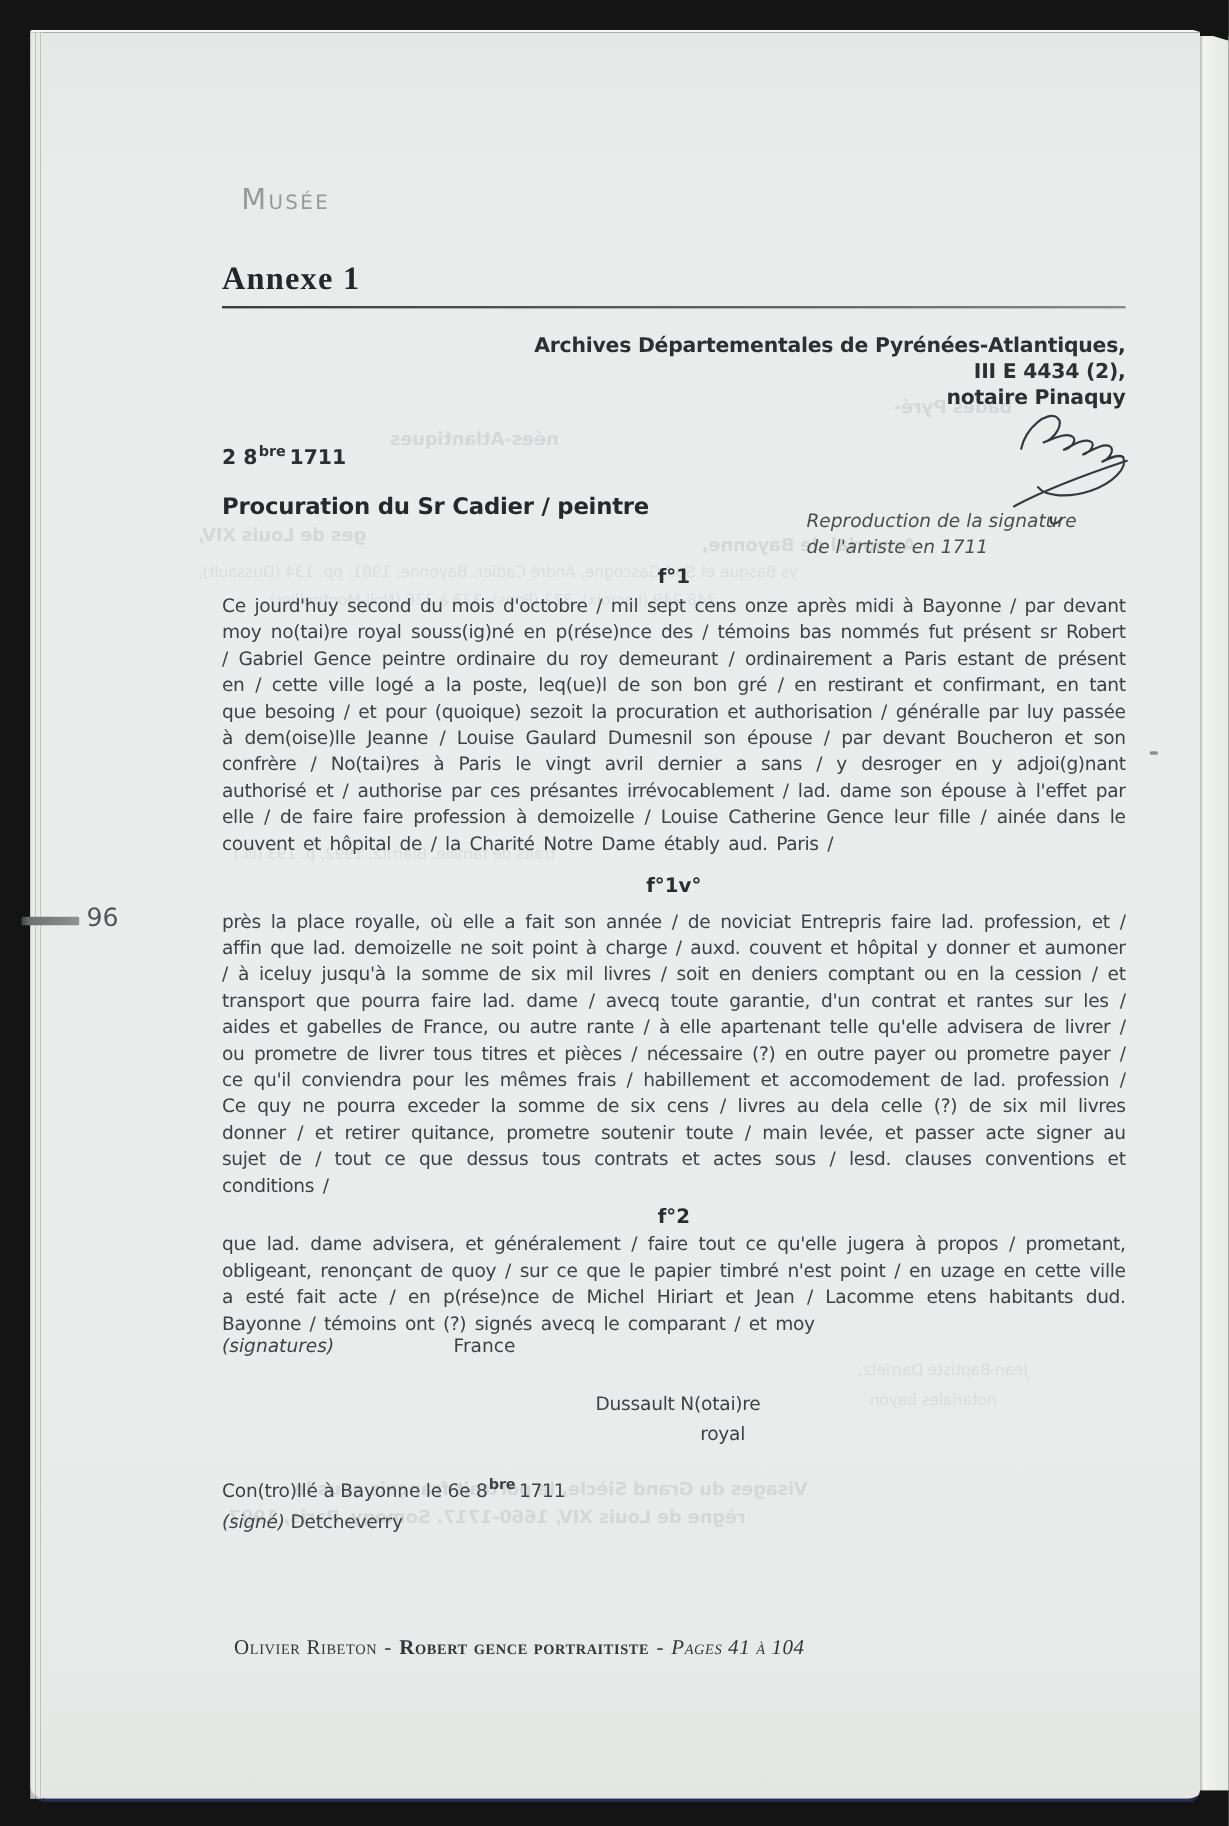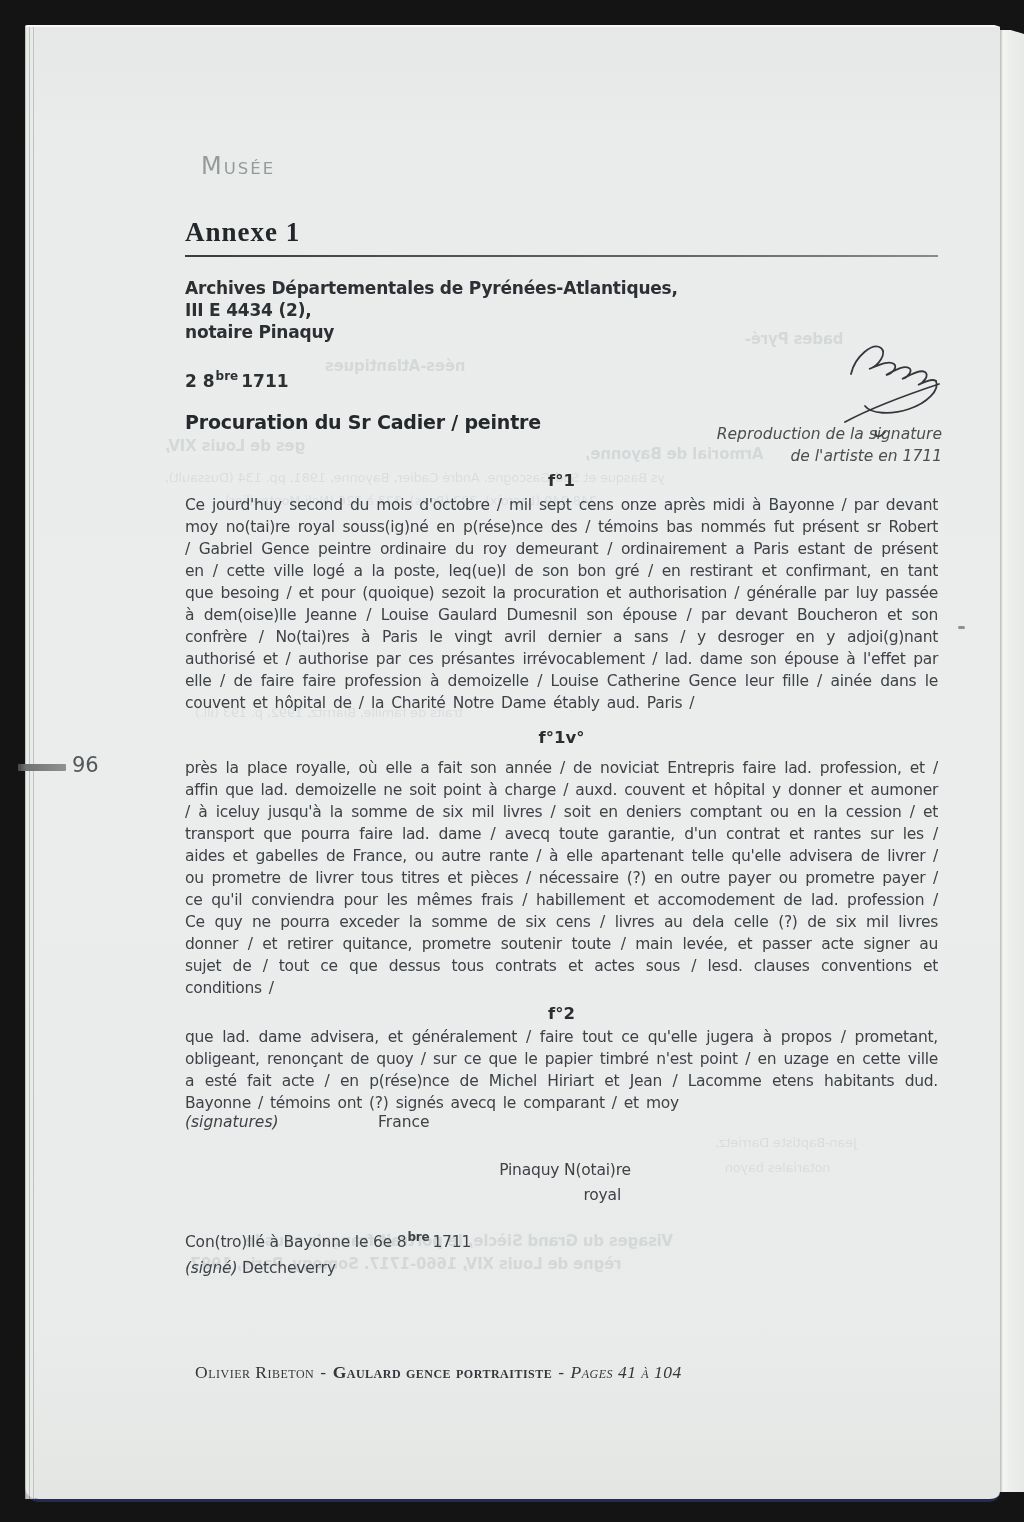--- a/index.html
+++ b/index.html
@@ -33,26 +33,26 @@
   
   .content{position:absolute;left:160px;top:0;width:753px;}
   .abs{position:absolute;}
   .runhead{left:16px;top:125px;color:#959a9b;letter-spacing:2px;font-weight:400;}
   .runhead .cap{font-size:24px;}
   .runhead .rest{font-size:16.5px;}
   .annexe{left:0;top:190px;font-family:"Liberation Serif",serif;font-weight:700;
     font-size:27px;color:#23262a;letter-spacing:1px;}
   .annexe-rule{left:0;top:228px;width:100%;height:2px;
     background:linear-gradient(90deg,#3c3c3c,#6a6a6a 70%,#8a8a8a);}
-  .arch-title{left:0;top:250px;width:100%;text-align:left;font-weight:700;
+  .arch-title{left:0;top:250px;width:100%;text-align:right;font-weight:700;
     font-size:17px;line-height:22px;color:#2c3033;letter-spacing:-0.2px;}
   .date-line{left:0;top:342px;font-weight:700;font-size:17px;color:#2c3033;}
   .date-line sup,.ctrl sup{font-size:12px;font-weight:700;margin:0 3px 0 1px;}
   .procuration{left:0;top:384px;font-weight:700;font-size:19px;color:#26292c;letter-spacing:-0.2px;}
-  .sig-caption{right:-4px;top:396px;width:270px;text-align:right;font-style:italic;
+  .sig-caption{right:-4px;top:396px;width:270px;text-align:left;font-style:italic;
     font-size:15.5px;line-height:22px;color:#4a4e4c;}
   .signature-svg{left:648px;top:303px;}
   .fol-head{width:100%;text-align:center;font-weight:700;font-size:16.5px;color:#2b2e31;}
   .fh1{left:0;top:444px;} .fh1v{left:0;top:701px;} .fh2{left:0;top:977px;}
   .para{left:0;width:753px;text-align:justify;font-size:15.5px;line-height:22px;
     color:#3e4247;letter-spacing:-0.3px;word-spacing:2.5px;}
   .p1{top:467px;} .p1v{top:730px;} .p2{top:999px;}
   .sig-line{left:0;top:1086px;font-size:15.5px;color:#3e4247;}
   .sig-line .lbl{font-style:italic;display:inline-block;width:193px;}
   .notary{left:310px;top:1131px;width:140px;font-size:15.5px;line-height:25px;
@@ -146,28 +146,28 @@
 
     <div class="abs fol-head fh1v">f°1v°</div>
     <div class="abs para p1v">près la place royalle, où elle a fait son année / de noviciat Entrepris faire lad. profession, et / affin que lad. demoizelle  ne soit point à charge / auxd. couvent et hôpital y donner et aumoner / à iceluy jusqu'à la somme de six mil livres / soit en deniers comptant ou en la cession  / et transport que pourra faire lad. dame / avecq toute garantie, d'un contrat et rantes sur les / aides et gabelles de France, ou autre rante / à elle apartenant telle qu'elle advisera de livrer / ou prometre de livrer tous titres et pièces / nécessaire (?) en outre payer ou prometre payer / ce qu'il conviendra pour les mêmes frais / habillement et accomodement de lad. profession / Ce quy ne pourra exceder la somme de six cens / livres au dela celle (?) de six mil livres donner / et retirer quitance, prometre soutenir toute / main levée, et passer acte signer au sujet de / tout ce que dessus tous contrats et actes sous / lesd. clauses conventions et conditions /</div>
 
     <div class="abs fol-head fh2">f°2</div>
     <div class="abs para p2">que lad. dame advisera, et généralement / faire tout ce qu'elle jugera à propos / prometant, obligeant, renonçant de quoy / sur ce que le papier timbré n'est point / en uzage en cette ville a esté fait acte / en p(rése)nce de Michel Hiriart et Jean / Lacomme etens habitants dud. Bayonne / témoins ont (?) signés avecq le comparant / et moy</div>
 
     <div class="abs sig-line"><span class="lbl">(signatures)</span><span>France</span></div>
 
     <div class="abs notary">
-      <span class="n1">Pinaquy N(otai)re</span>
+      <span class="n1">Dussault N(otai)re</span>
       <span class="n2">royal</span>
     </div>
 
     <div class="abs ctrl">
       <div><span>Con(tro)llé à Bayonne le 6e 8</span><sup>bre</sup><span>1711</span></div>
       <div><span class="it">(signé)</span> <span>Detcheverry</span></div>
     </div>
 
-    <div class="abs footer"><span>Olivier Ribeton</span><span class="sep">-</span><span class="b">Gaulard gence portraitiste</span><span class="sep">-</span><span class="i">Pages 41 à 104</span></div>
+    <div class="abs footer"><span>Olivier Ribeton</span><span class="sep">-</span><span class="b">Robert gence portraitiste</span><span class="sep">-</span><span class="i">Pages 41 à 104</span></div>
 
   </div>
 </div>
 
 <div class="next-page-sliver"></div>
 <div class="top-black-wedge"></div>
 
 </body></html>

